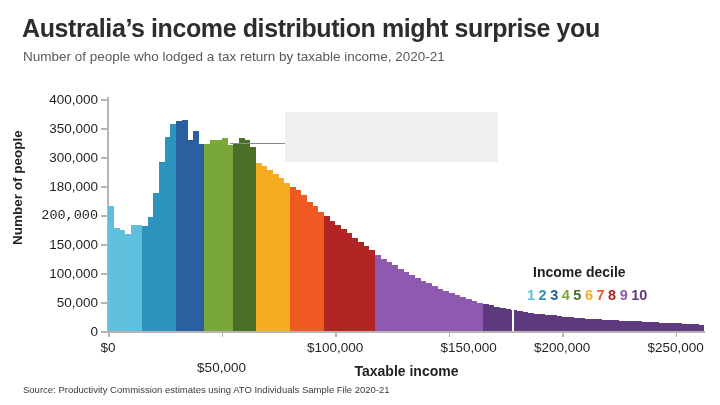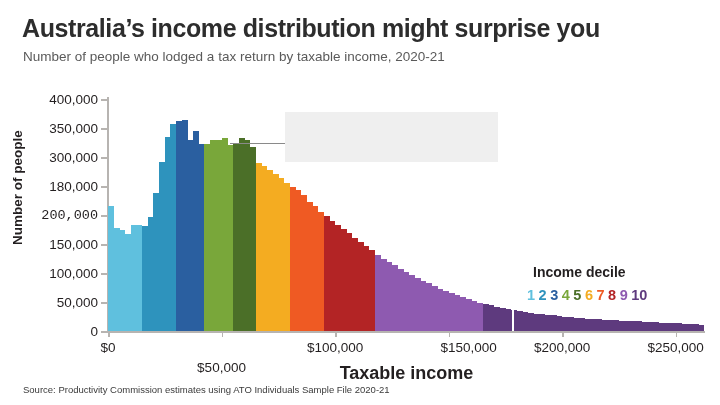--- a/index.html
+++ b/index.html
@@ -36,21 +36,21 @@
     font-size:13.5px;font-weight:bold;text-align:center;
     transform:rotate(-90deg);transform-origin:center center;
   }
   .xtick{position:absolute;top:331px;width:1.5px;height:6px;background:#b7b4b1;}
   .xlabel-t{
     position:absolute;top:340px;transform:translateX(-50%);
     font-size:13.5px;color:#231f20;white-space:nowrap;
   }
   .axis-title-x{
     position:absolute;left:108px;top:363px;width:597px;
-    font-size:18px;font-weight:bold;text-align:center;
+    font-size:14px;font-weight:bold;text-align:center;
   }
 
   
   .bars{position:absolute;left:0;top:0;width:596px;height:232px;}
   .bar{position:absolute;bottom:0;}
   .gapline{position:absolute;bottom:0;width:2px;height:232px;background:#ffffff;}
 
   
   .callout{
     position:absolute;left:285px;top:112px;width:213px;height:50px;

